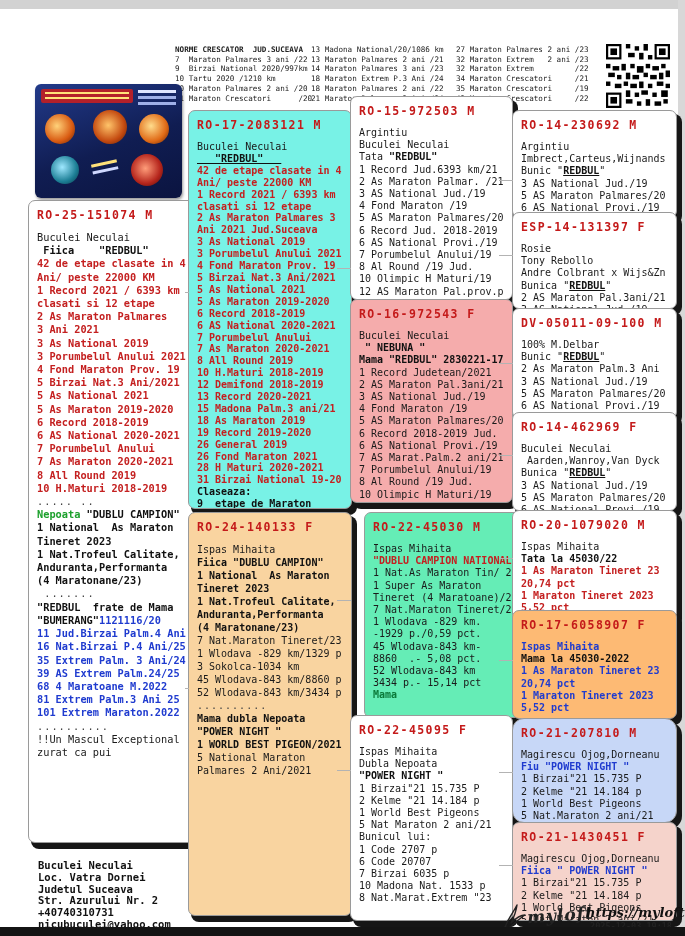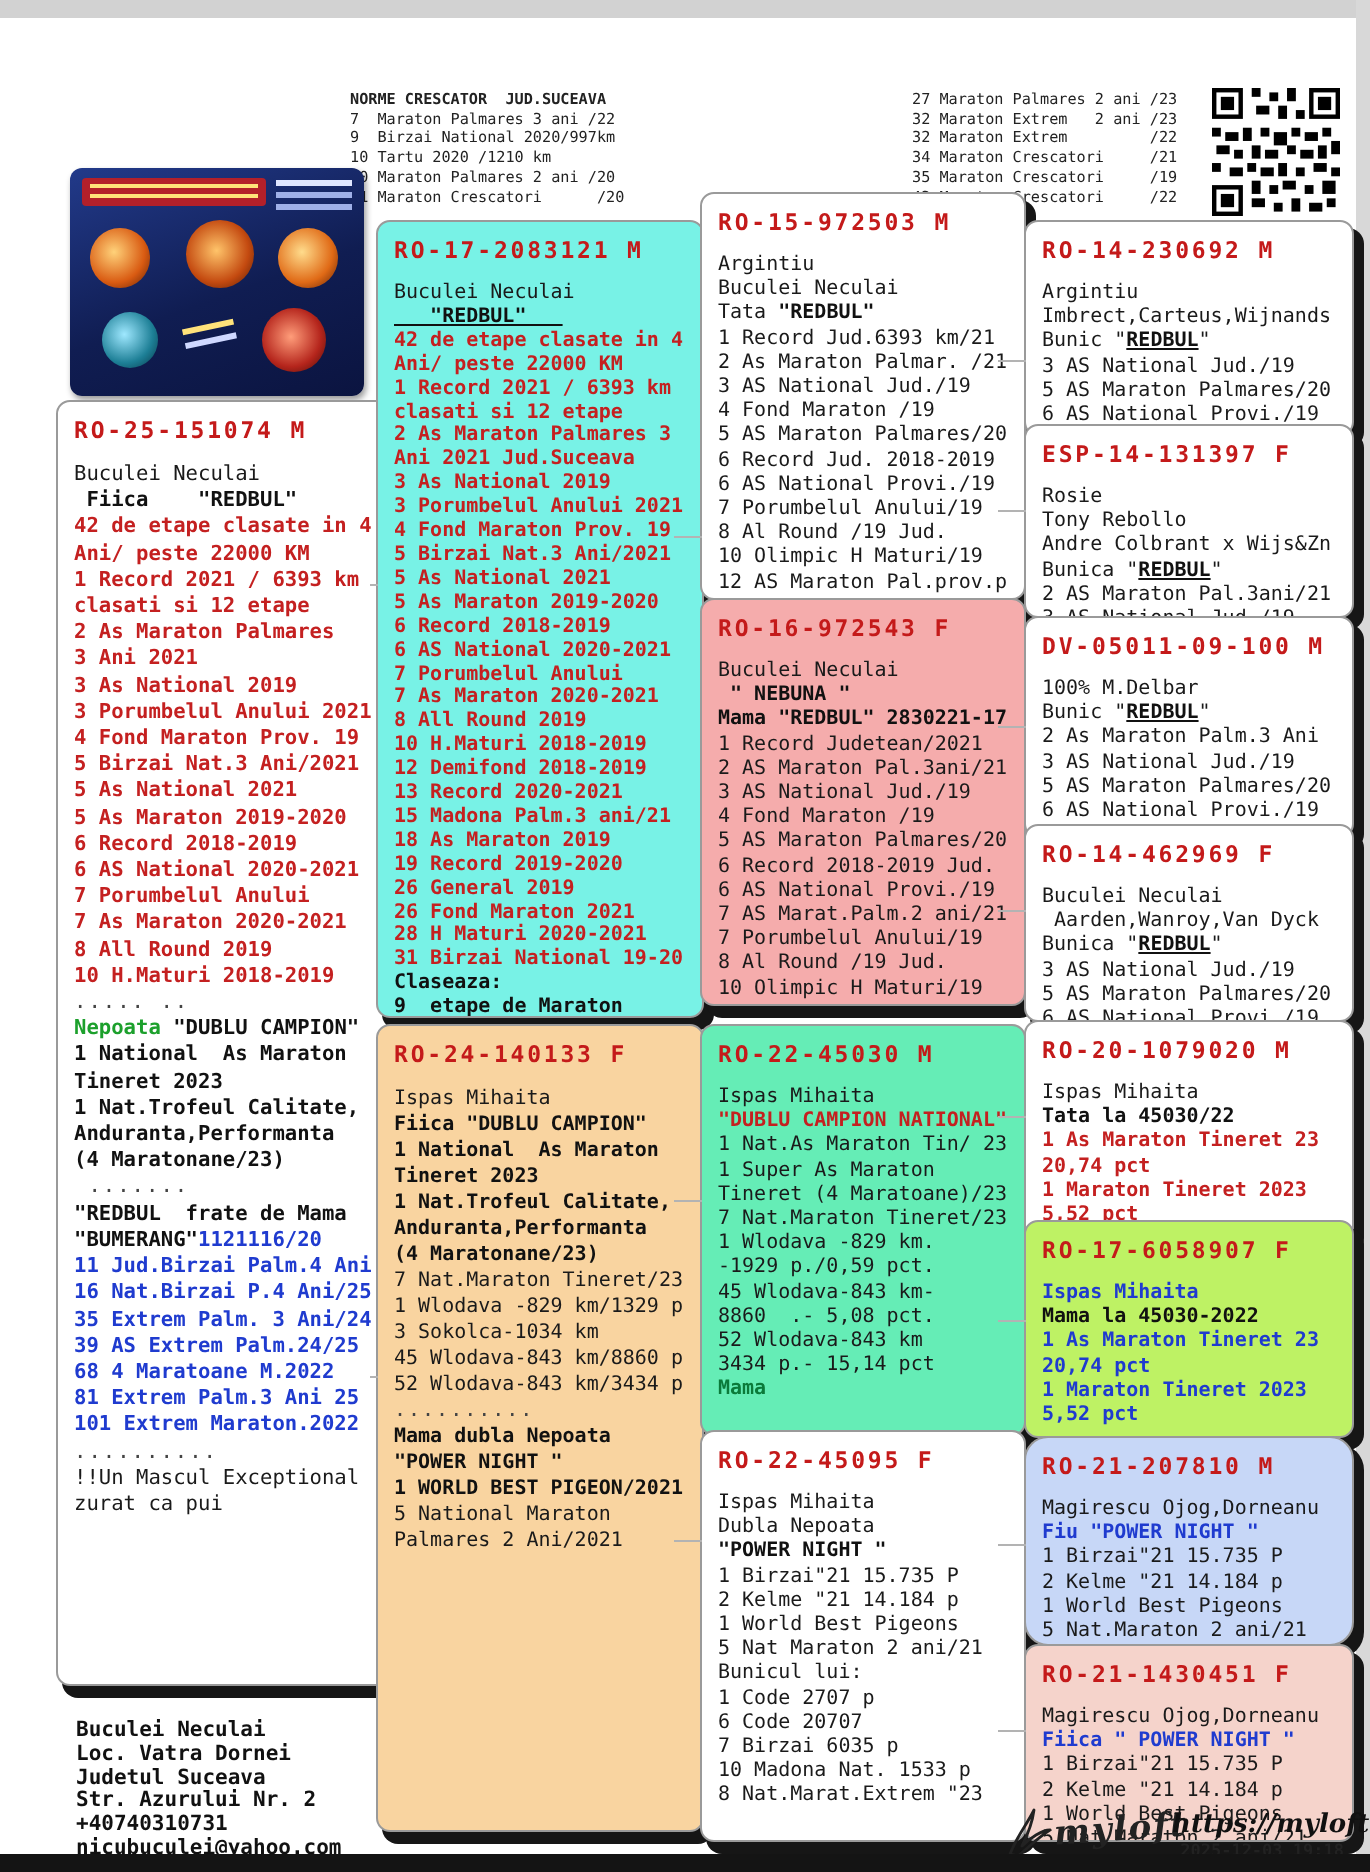--- a/index.html
+++ b/index.html
@@ -47,21 +47,21 @@
   .c-gn2{color:#0b7a3a;font-weight:bold;}
   .c-u{color:#111;font-weight:bold;text-decoration:underline;}
   .c-ub{color:#111;font-weight:bold;text-decoration:underline;white-space:pre;}
   .c-dots{color:#444;letter-spacing:1px;}
 
   #subject{left:28px;top:200px;width:158px;height:630px;font-size:10.3px;line-height:13.2px;}
   #father{left:188px;top:110px;width:150px;height:386px;line-height:11.9px;}
   #mother{left:188px;top:512px;width:150px;height:391px;line-height:13px;}
   #pgf{left:350px;top:96px;width:149px;height:191px;}
   #pgm{left:350px;top:299px;width:149px;height:191px;}
-  #mgf{left:350px;top:512px;width:149px;height:193px;}
+  #mgf{left:364px;top:512px;width:149px;height:193px;}
   #mgm{left:350px;top:715px;width:149px;height:193px;}
   #ff-f{left:512px;top:110px;width:151px;height:95px;}
   #ff-m{left:512px;top:212px;width:151px;height:84px;}
   #fm-f{left:512px;top:308px;width:151px;height:98px;}
   #fm-m{left:512px;top:412px;width:151px;height:86px;}
   #mf-f{left:512px;top:510px;width:151px;height:98px;}
   #mf-m{left:512px;top:610px;width:151px;height:96px;}
   #mm-f{left:512px;top:718px;width:151px;height:92px;}
   #mm-m{left:512px;top:822px;width:151px;height:86px;}
 
@@ -79,20 +79,21 @@
 </style>
 </head>
 <body>
 
 <div id="page">
   <div class="edge-top"></div>
   <div class="edge-right"></div>
 
 
   <div id="norme-1" class="norme-col"><div class="nl nb">NORME CRESCATOR  JUD.SUCEAVA</div><div class="nl">7  Maraton Palmares 3 ani /22</div><div class="nl">9  Birzai National 2020/997km</div><div class="nl">10 Tartu 2020 /1210 km</div><div class="nl">10 Maraton Palmares 2 ani /20</div><div class="nl">11 Maraton Crescatori      /20</div></div>
+  <div id="norme-2" class="norme-col"><div class="nl">13 Madona National/20/1086 km</div><div class="nl">13 Maraton Palmares 2 ani /21</div><div class="nl">14 Maraton Palmares 3 ani /23</div><div class="nl">18 Maraton Extrem P.3 Ani /24</div><div class="nl">18 Maraton Palmares 2 ani /22</div><div class="nl">21 Maraton Palmares 3 Ani /24</div></div>
   <div id="norme-3" class="norme-col"><div class="nl">27 Maraton Palmares 2 ani /23</div><div class="nl">32 Maraton Extrem   2 ani /23</div><div class="nl">32 Maraton Extrem         /22</div><div class="nl">34 Maraton Crescatori     /21</div><div class="nl">35 Maraton Crescatori     /19</div><div class="nl">43 Maraton Crescatori     /22</div></div>
 
   <svg id="qr" viewBox="0 0 29 29">
     <rect width="29" height="29" fill="#fff"></rect>
     <g fill="#000">
       <path d="M0 0h7v7H0z"></path>
         <path d="M1 1h5v5H1z" fill="#fff"></path>
         <path d="M2 2h3v3H2z"></path>
       <path d="M22 0h7v7h-7z"></path>
         <path d="M23 1h5v5h-5z" fill="#fff"></path>
@@ -359,21 +360,21 @@
     </div>
   <div id="mf-f" class="bx" style="background: rgb(255, 255, 255);">
       <div class="bt">RO-20-1079020 M</div>
       <div class="ln"><span class="c-k">Ispas Mihaita</span></div>
       <div class="ln"><span class="c-kb">Tata la 45030/22</span></div>
       <div class="ln"><span class="c-r">1 As Maraton Tineret 23</span></div>
       <div class="ln"><span class="c-r">20,74 pct</span></div>
       <div class="ln"><span class="c-r">1 Maraton Tineret 2023</span></div>
       <div class="ln"><span class="c-r">5,52 pct</span></div>
     </div>
-  <div id="mf-m" class="bx" style="background: #bef264;">
+  <div id="mf-m" class="bx" style="background: #fdba74;">
       <div class="bt">RO-17-6058907 F</div>
       <div class="ln"><span class="c-bl">Ispas Mihaita</span></div>
       <div class="ln"><span class="c-kb">Mama la 45030-2022</span></div>
       <div class="ln"><span class="c-bl">1 As Maraton Tineret 23</span></div>
       <div class="ln"><span class="c-bl">20,74 pct</span></div>
       <div class="ln"><span class="c-bl">1 Maraton Tineret 2023</span></div>
       <div class="ln"><span class="c-bl">5,52 pct</span></div>
     </div>
   <div id="mm-f" class="bx" style="background: rgb(199, 215, 247); border-radius: 12px;">
       <div class="bt">RO-21-207810 M</div>

